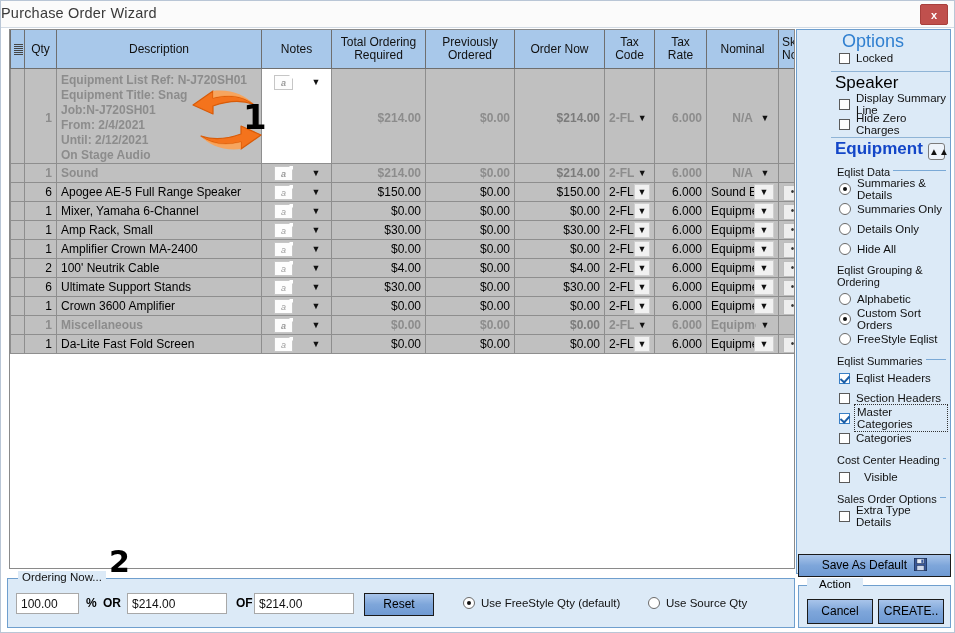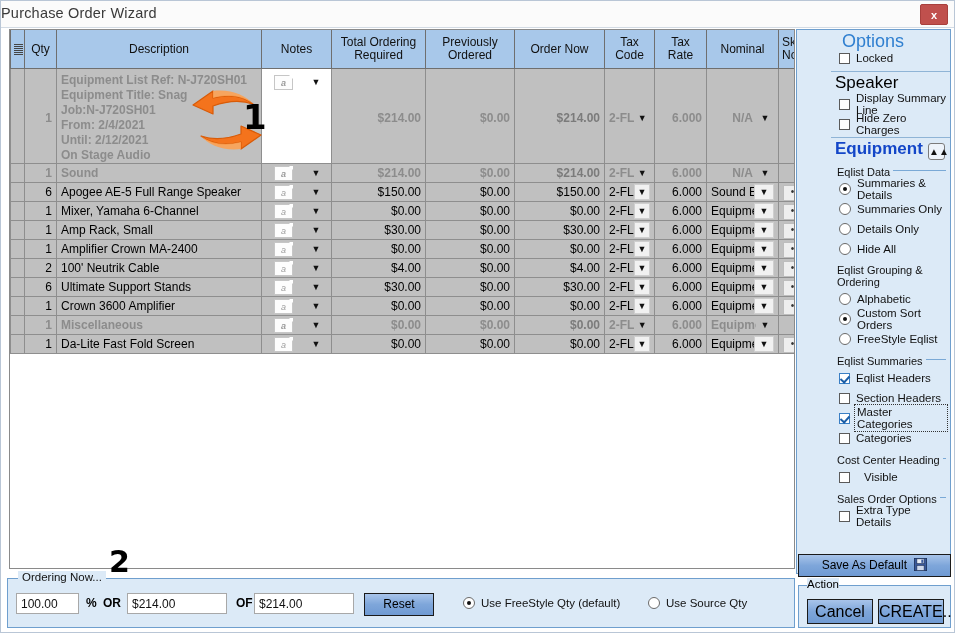--- a/index.html
+++ b/index.html
@@ -179,26 +179,26 @@
   }
   .resetbtn{
     position:absolute;left:363px;top:592px;width:70px;height:23px;
     background:linear-gradient(to bottom,#a8c4ea 0%,#7ea6da 50%,#6f9ad3 100%);
     border:1px solid #1a1a1a;box-sizing:border-box;text-align:center;line-height:21px;font-size:12px;color:#000;
   }
   .actionbox{
     position:absolute;left:797px;top:584px;width:153px;height:43px;
     background:#dceaf7;border:1px solid #6f9fce;box-sizing:border-box;
   }
-  .actionbox .glbl{position:absolute;left:8px;top:-8px;background:#dceaf7;padding:0 0;font-size:11.5px;}
+  .actionbox .glbl{position:absolute;left:8px;top:-8px;background:#dceaf7;padding:0 12px;font-size:11.5px;}
   .abtn{
     position:absolute;top:13px;height:25px;
     background:linear-gradient(to bottom,#a8c4ea 0%,#7ea6da 50%,#6f9ad3 100%);
     border:1px solid #1a1a1a;box-sizing:border-box;
-    font-size:16px;text-align:center;line-height:23px;color:#000;cursor:pointer;
+    font-size:12px;text-align:center;line-height:23px;color:#000;cursor:pointer;
   }
 </style>
 </head>
 <body>
 
 <div class="window">
 
   <div class="titlebar">
     <div class="ttl">Purchase Order Wizard</div>
     <div class="closebtn">x</div>

